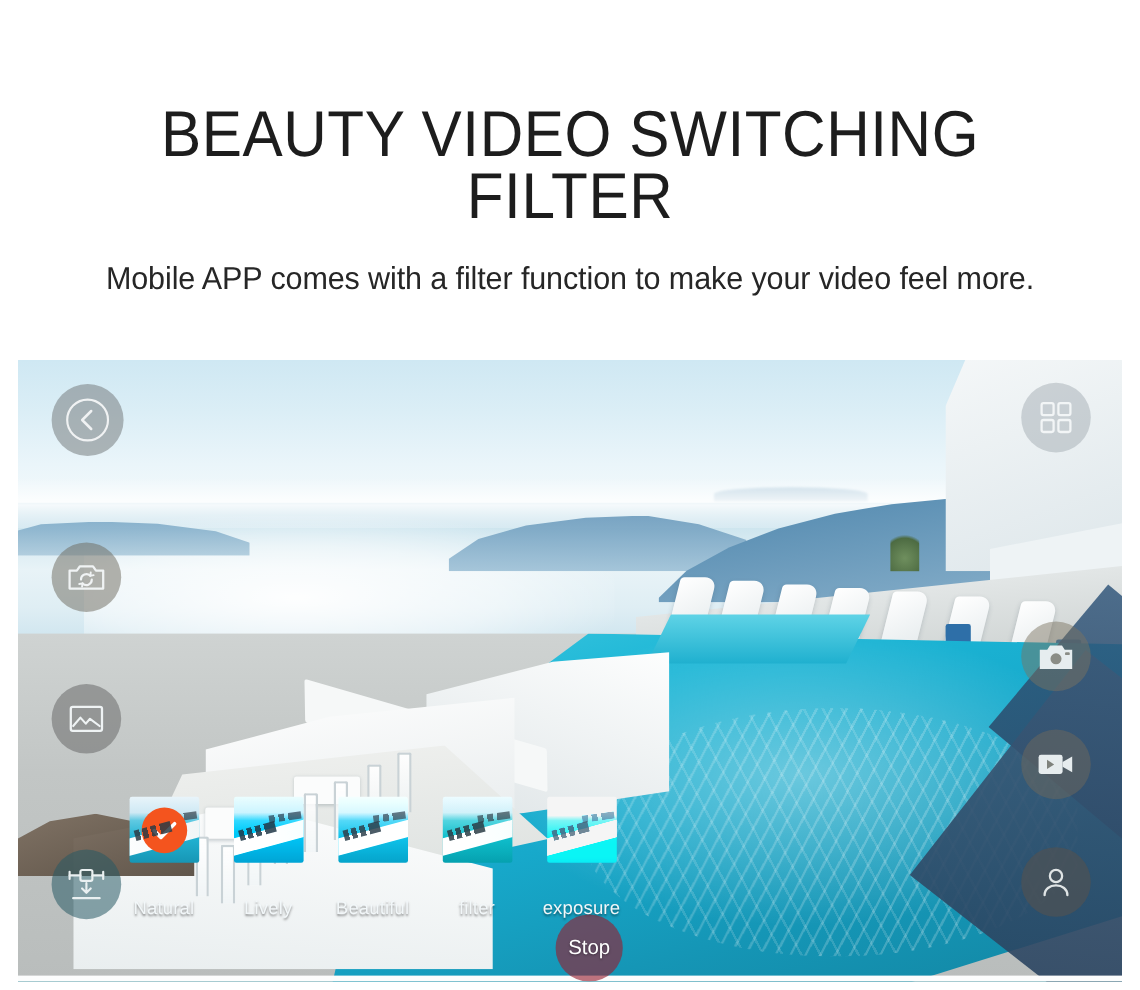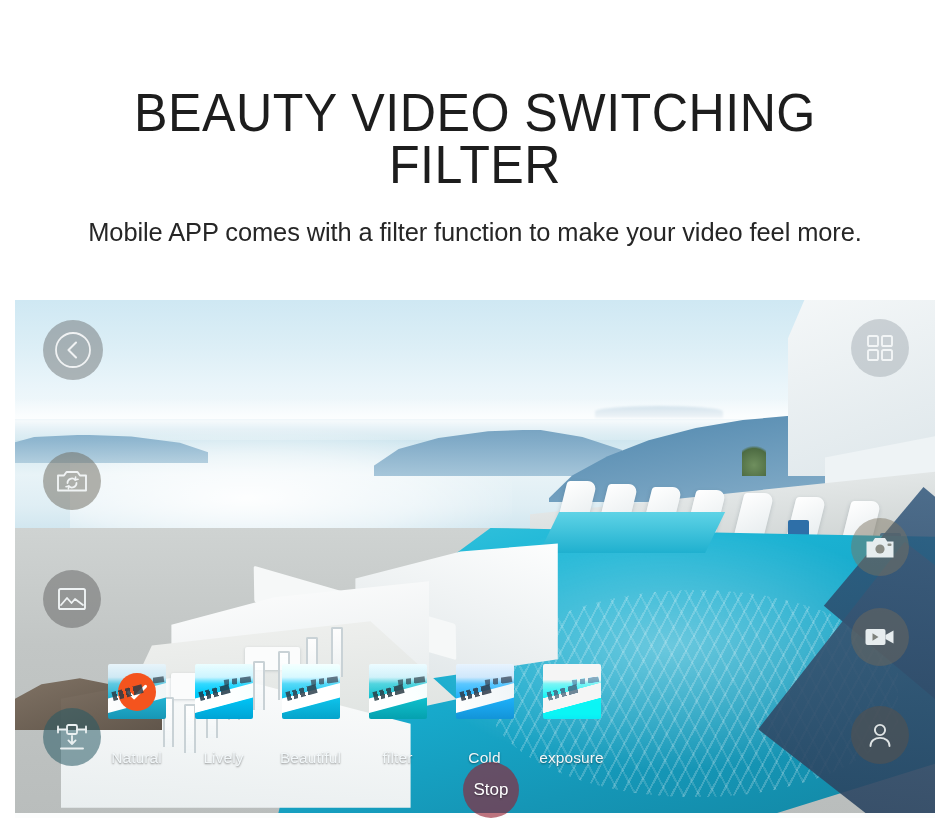--- a/index.html
+++ b/index.html
@@ -489,26 +489,20 @@
         <div class="filter-label">Beautiful</div>
       </div>
 
       <div class="filter-item">
         <div class="thumb f-elegant">
           <div class="topbar"></div>
         </div>
         <div class="filter-label">filter</div>
       </div>
 
-      <div class="filter-item">
-        <div class="thumb f-cold">
-          <div class="topbar"></div>
-        </div>
-        <div class="filter-label">Cold</div>
-      </div>
 
 
       <div class="filter-item">
         <div class="thumb f-exposure">
           <div class="topbar"></div>
         </div>
         <div class="filter-label">exposure</div>
       </div>
 
 

